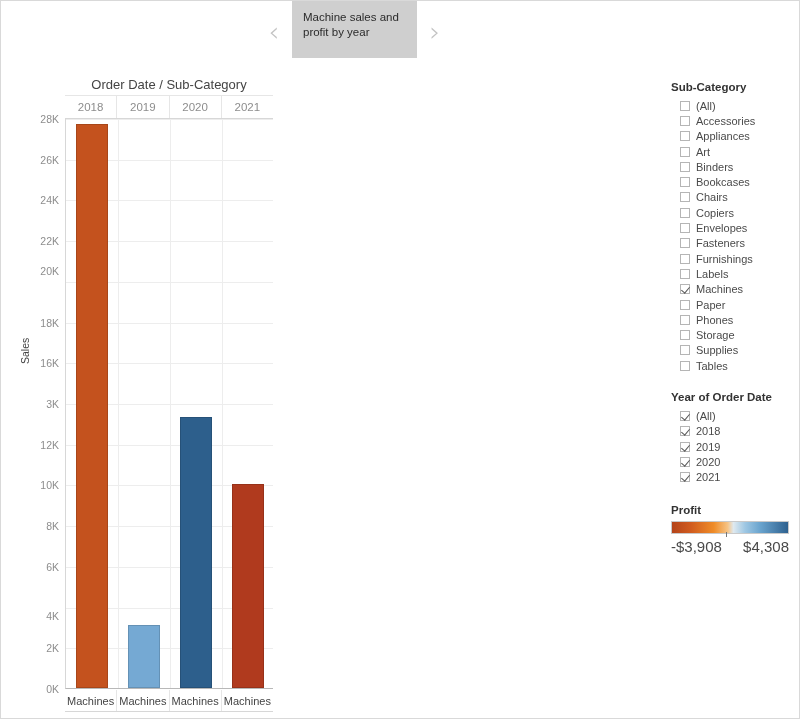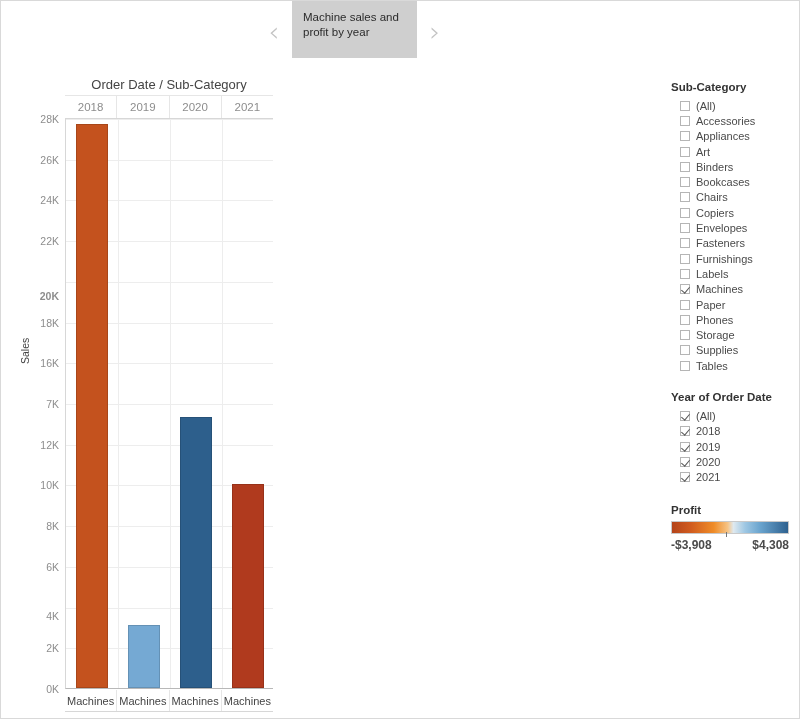--- a/index.html
+++ b/index.html
@@ -224,23 +224,22 @@
     position: absolute;
     left: 54px; bottom: -4px;
     width: 1px; height: 5px;
     background: #777777;
   }
   #profit-values {
     display: flex;
     justify-content: space-between;
     width: 118px;
     margin-top: 4px;
-    font-size: 12px;
+    font-size: 15px;
     color: #4a4a4a;
-    font-weight: bold;
   }
 </style>
 </head>
 <body>
 
 <div id="page">
 
   <div id="story-nav">
     <div class="nav-arrow">‹</div>
     <div class="story-tab w2 active">
@@ -263,24 +262,24 @@
 
     <div id="y-axis-title">Sales</div>
     <div id="y-ticks">
         <div class="y-tick" style="top: 570px;">0K</div>
         <div class="y-tick" style="top: 529.286px;">2K</div>
         <div class="y-tick" style="top: 469px; margin-top: 28px;">4K</div>
         <div class="y-tick" style="top: 447.857px;">6K</div>
         <div class="y-tick" style="top: 407.143px;">8K</div>
         <div class="y-tick" style="top: 366.429px;">10K</div>
         <div class="y-tick" style="top: 325.714px;">12K</div>
-        <div class="y-tick" style="top: 285px;">7K</div>
+        <div class="y-tick" style="top: 285px;">3K</div>
         <div class="y-tick" style="top: 244.286px;">16K</div>
         <div class="y-tick" style="top: 203.571px;">18K</div>
-        <div class="y-tick" style="top: 177px; font-weight: bold;">20K</div>
+        <div class="y-tick" style="top: 152px;">20K</div>
         <div class="y-tick" style="top: 122.143px;">22K</div>
         <div class="y-tick" style="top: 81.4286px;">24K</div>
         <div class="y-tick" style="top: 40.7143px;">26K</div>
         <div class="y-tick" style="top: 0px;">28K</div>
       </div>
 
     <div id="plot">
         <div class="gridline-h" style="top: 529px;"></div>
         <div class="gridline-h" style="top: 489px;"></div>
         <div class="gridline-h" style="top: 448px;"></div>

